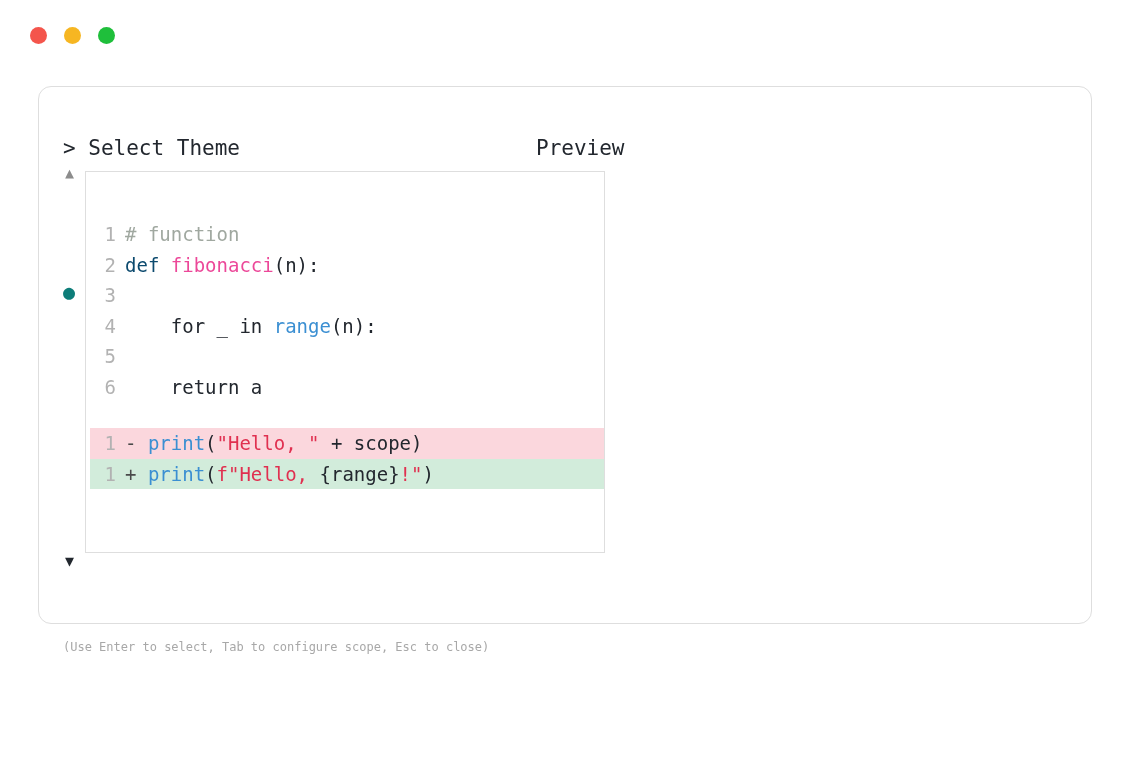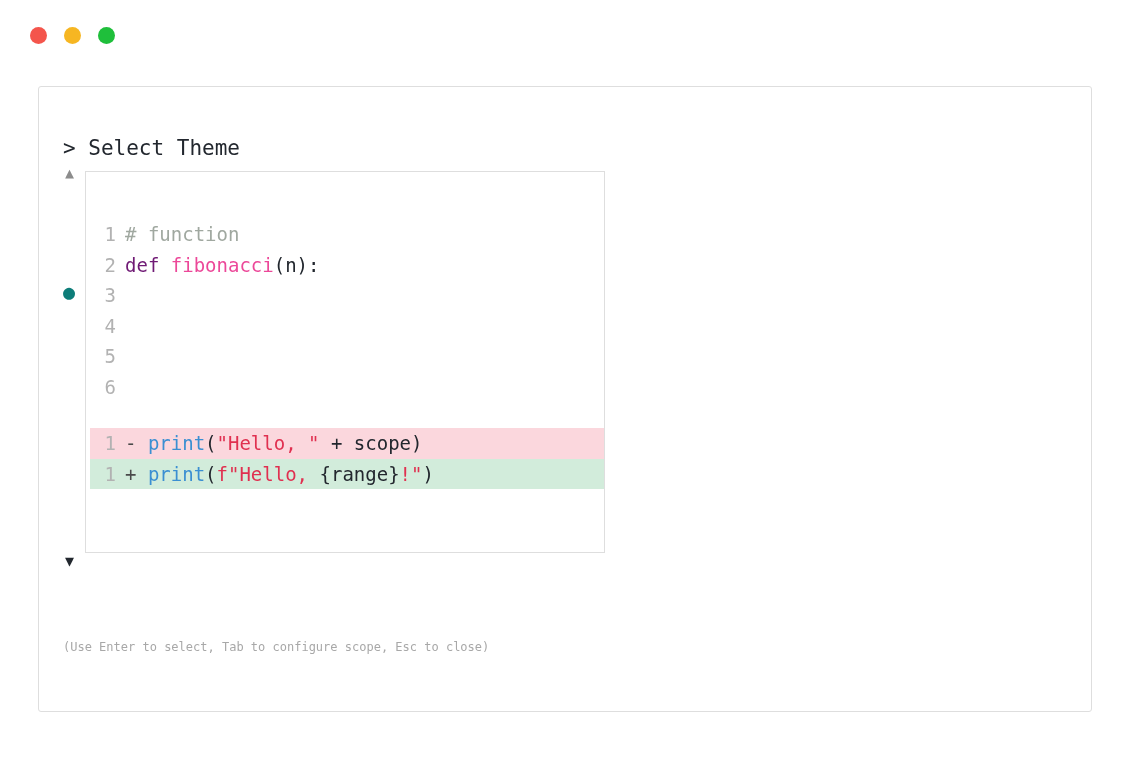--- a/index.html
+++ b/index.html
@@ -34,24 +34,24 @@
   .dot-close  { background: #f4554c; }
   .dot-min    { background: #f6b622; }
   .dot-max    { background: #1fbf3b; }
 
   
   .card {
     position: absolute;
     left: 38px;
     top: 86px;
     width: 1054px;
-    height: 626px;
+    height: 538px;
     box-sizing: border-box;
     border: 1px solid #dedede;
-    border-radius: 3px;
+    border-radius: 13px;
     background: #ffffff;
   }
 
   
   .columns {
     position: absolute;
     left: 0;
     top: 0;
     width: 100%;
     height: 100%;
@@ -153,21 +153,21 @@
     width: 26px;
     flex: 0 0 26px;
     text-align: right;
     color: #b2b2b2;
     padding-right: 9px;
   }
   .code-text { white-space: pre; color: #22272e; }
   .blank-line { height: 26px; }
 
   .tok-comment { color: #a0a8a0; }
-  .tok-kw      { color: #701a75; }
+  .tok-kw      { color: #0c4a6e; }
   .tok-fn      { color: #ec4899; }
   .tok-num     { color: #0d7d79; }
   .tok-builtin { color: #3b8fd2; }
   .tok-str     { color: #e03050; }
   .tok-plain   { color: #22272e; }
 
   .diff-line { margin-left: 0; }
   .diff-removed { background: #fbd7dd; }
   .diff-added   { background: #d2ecdb; }
   .diff-removed .ln, .diff-added .ln { color: #b2b2b2; }
@@ -209,29 +209,32 @@
           <li class="theme-row"><span class="bullet-cell"></span><span class="num-cell"> 7.</span><span class="name-cell">Xcode</span><span class="variant-cell variant-dim">Light</span></li>
           <li class="theme-row"><span class="bullet-cell"></span><span class="num-cell"> 8.</span><span class="name-cell">ANSI</span><span class="variant-cell variant-dim">Dark</span></li>
           <li class="theme-row"><span class="bullet-cell"></span><span class="num-cell"> 9.</span><span class="name-cell">Atom One</span><span class="variant-cell variant-dim">Dark</span></li>
           <li class="theme-row"><span class="bullet-cell"></span><span class="num-cell">10.</span><span class="name-cell">Ayu</span><span class="variant-cell variant-dim">Dark</span></li>
           <li class="theme-row"><span class="bullet-cell"></span><span class="num-cell">11.</span><span class="name-cell">Default</span><span class="variant-cell variant-dim">Dark</span></li>
           <li class="theme-row"><span class="bullet-cell"></span><span class="num-cell">12.</span><span class="name-cell">Dracula</span><span class="variant-cell variant-dim">Dark</span></li>
         </ul>
       <div class="scroll-arrow arrow-down">▼</div>
     </div>
 
+    <div class="col-right">
+      <div class="pane-title">Preview</div>
+    </div>
 
     <div class="preview-box">
       <div class="code-area" id="code-area">
           <div class="code-line"><span class="ln">1</span><span class="code-text"><span class="tok-comment"># function</span></span></div>
           <div class="code-line"><span class="ln">2</span><span class="code-text"><span class="tok-kw">def </span><span class="tok-fn">fibonacci</span><span class="tok-plain">(n):</span></span></div>
           <div class="code-line"><span class="ln">3</span></div>
-          <div class="code-line"><span class="ln">4</span></div>
+          <div class="code-line"><span class="ln">4</span><span class="code-text"><span class="tok-plain">    for _ in </span><span class="tok-builtin">range</span><span class="tok-plain">(n):</span></span></div>
           <div class="code-line"><span class="ln">5</span></div>
-          <div class="code-line"><span class="ln">6</span></div>
+          <div class="code-line"><span class="ln">6</span><span class="code-text"><span class="tok-plain">    return a</span></span></div>
           <div class="blank-line"></div>
           <div class="code-line diff-line diff-removed"><span class="ln">1</span><span class="diff-sign">- </span><span class="code-text"><span class="tok-builtin">print</span><span class="tok-plain">(</span><span class="tok-str">"Hello, "</span><span class="tok-plain"> + scope)</span></span></div>
           <div class="code-line diff-line diff-added"><span class="ln">1</span><span class="diff-sign">+ </span><span class="code-text"><span class="tok-builtin">print</span><span class="tok-plain">(</span><span class="tok-str">f"Hello, </span><span class="tok-plain">{range}</span><span class="tok-str">!"</span><span class="tok-plain">)</span></span></div>
         </div>
     </div>
 
     <div class="footer-hint">(Use Enter to select, Tab to configure scope, Esc to close)</div>
   </div>
 </div>
 

